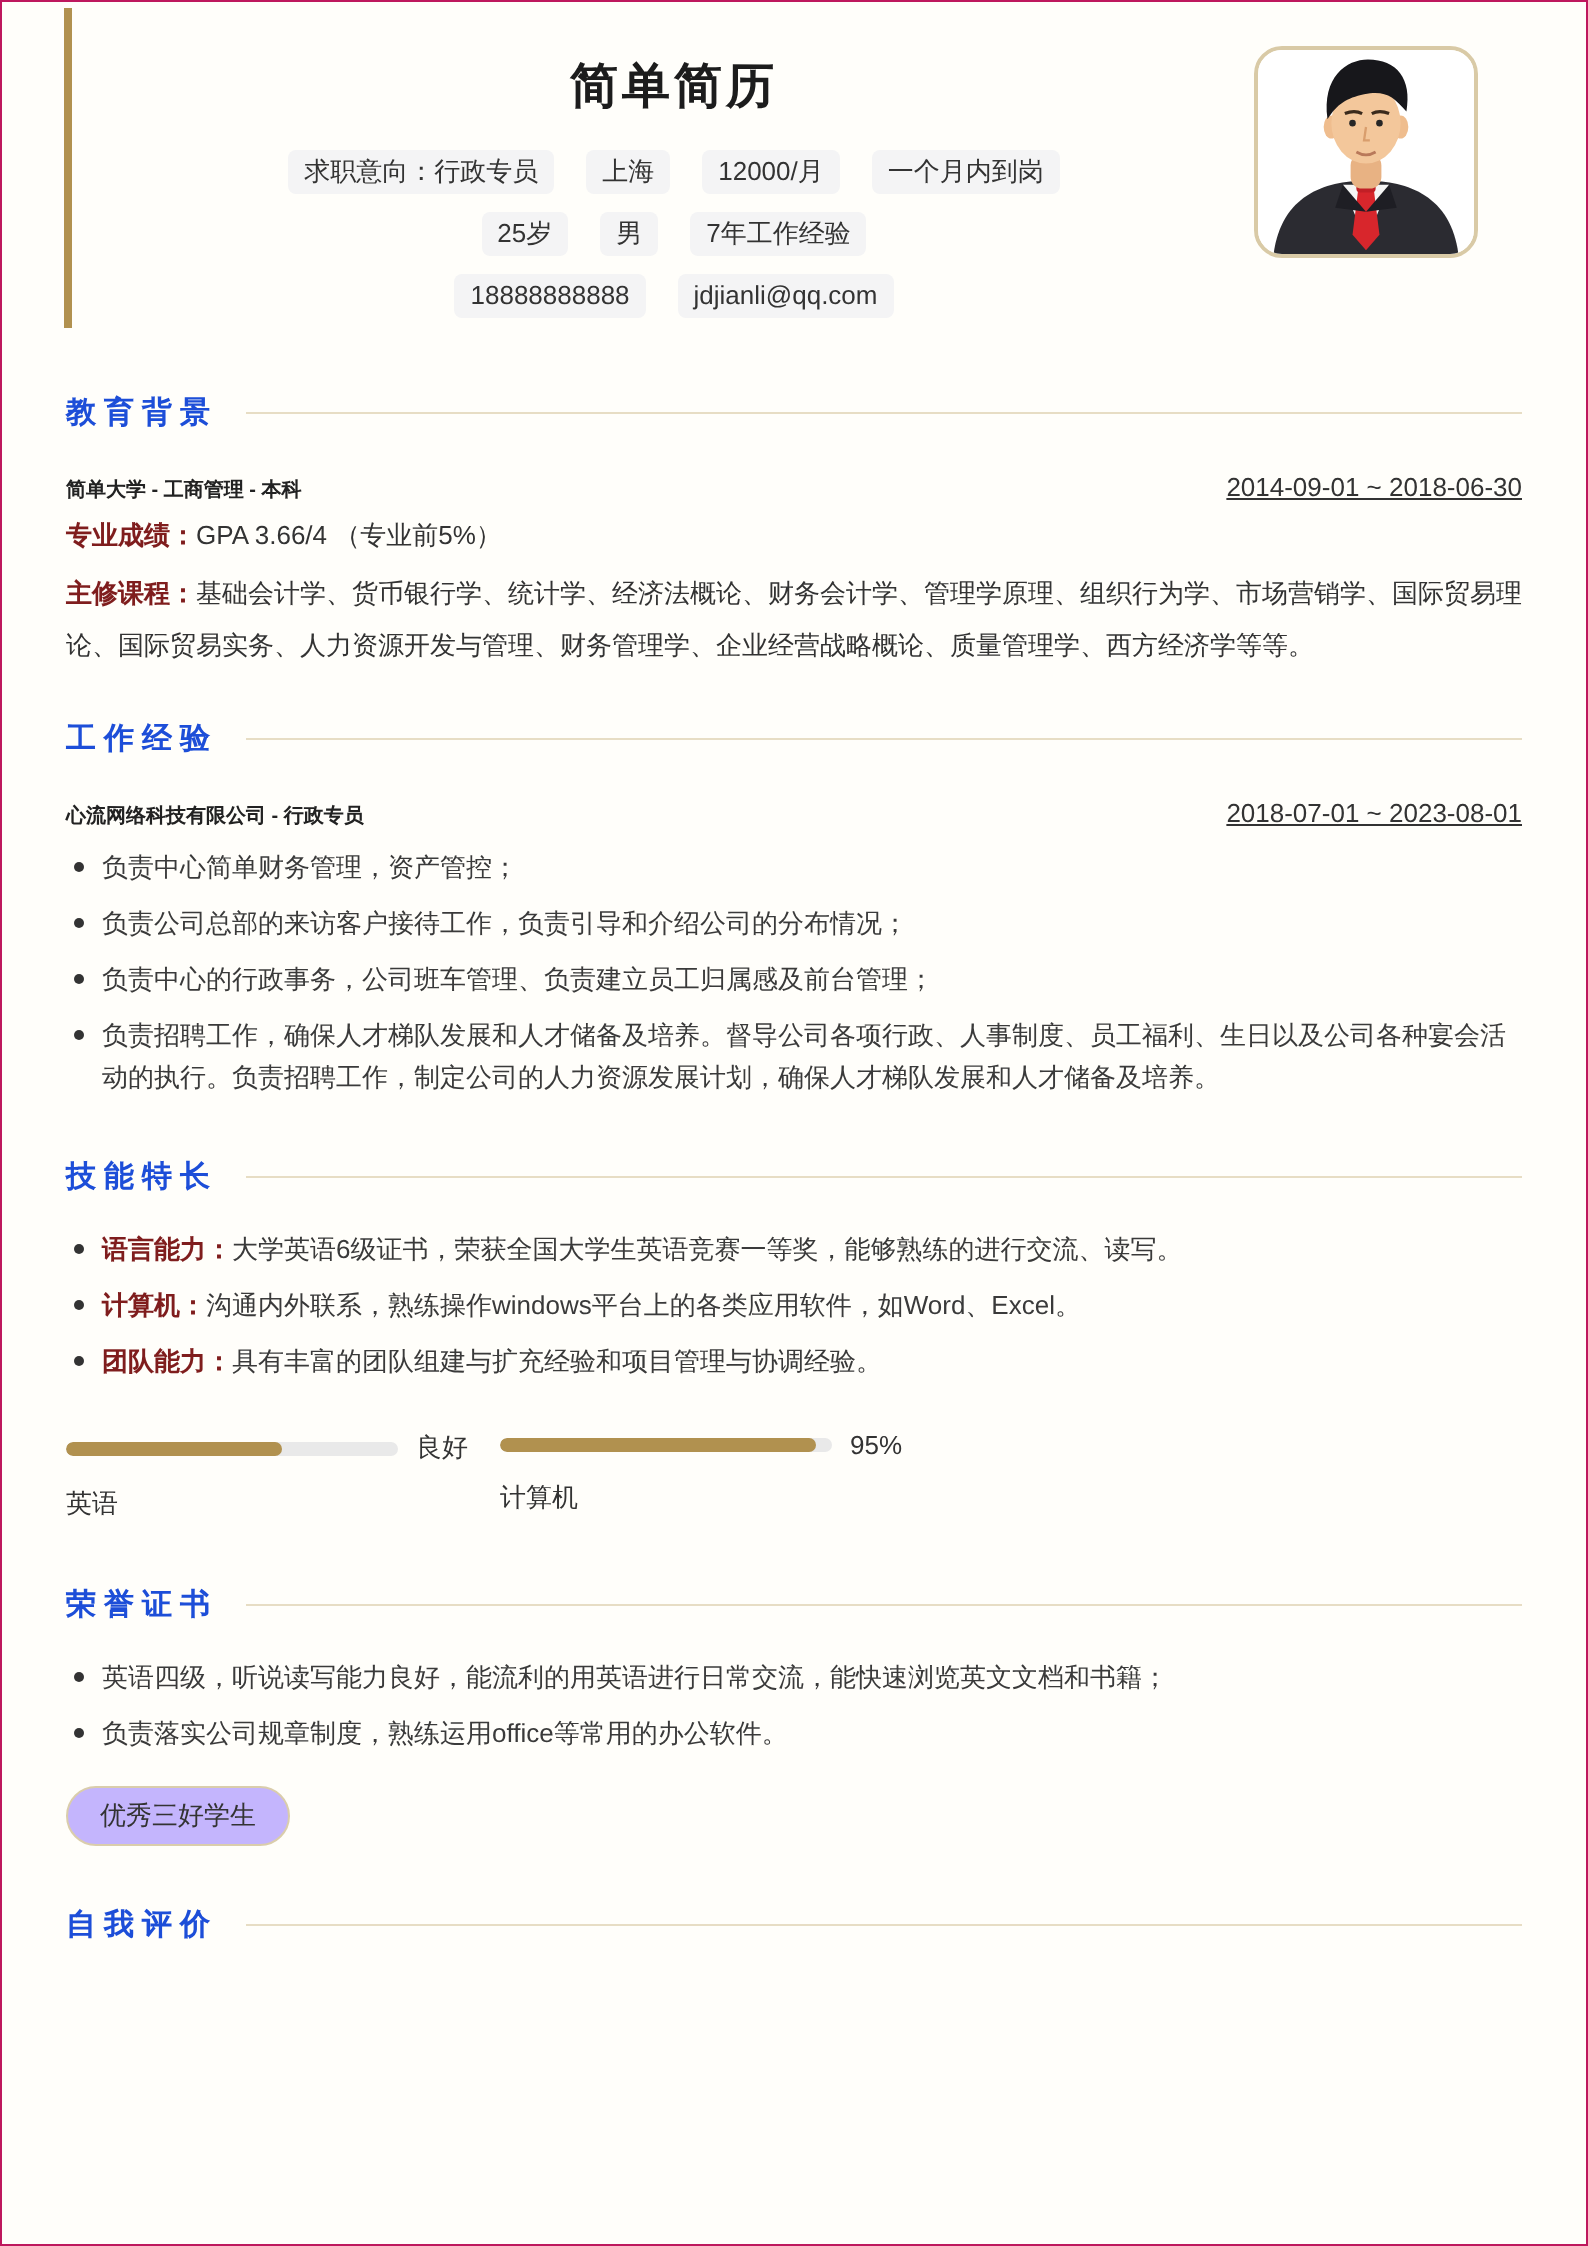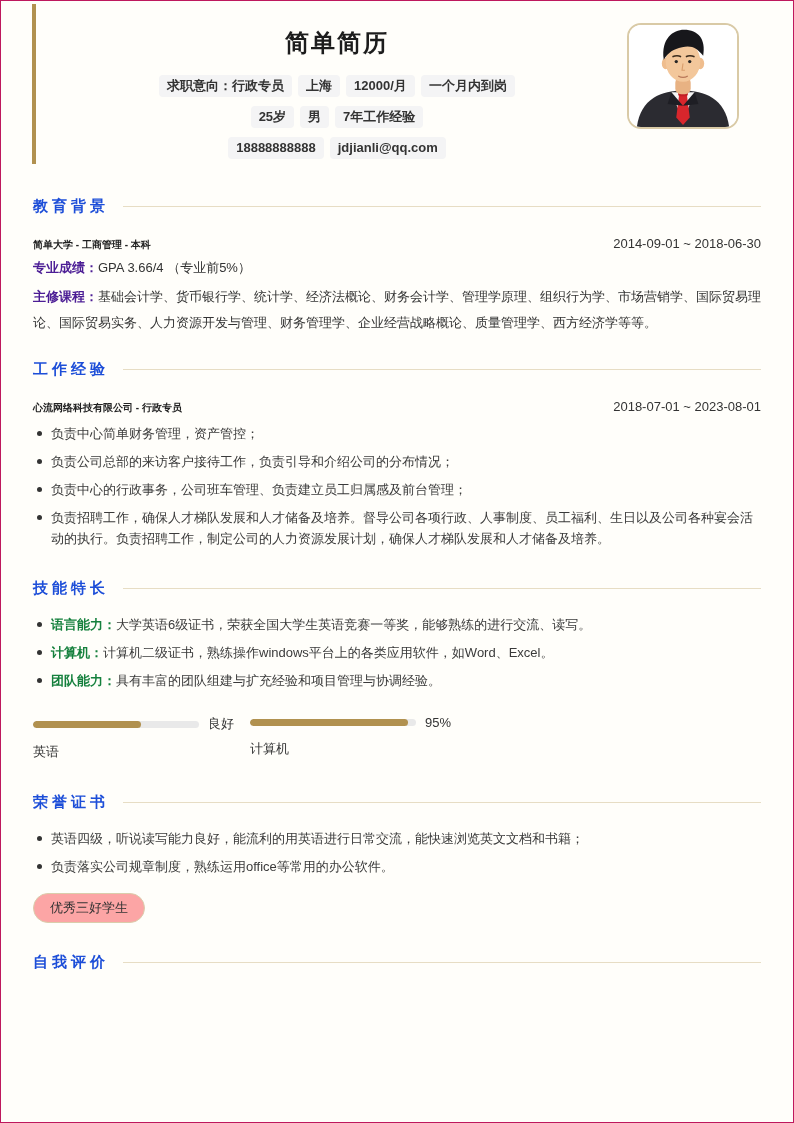--- a/index.html
+++ b/index.html
@@ -4,61 +4,61 @@
 <style>
   html,body{margin:0;padding:0;background:#ffffff;}
   body{font-family:"Liberation Sans","DejaVu Sans",sans-serif;color:#333;}
   .page{position:relative;width:794px;height:1123px;margin:0 auto;background:#fffefa;
         border:1px solid #be185d;box-sizing:border-box;overflow:hidden;}
   .accent-bar{position:absolute;left:31px;top:3px;width:4px;height:160px;background:#b1914f;}
 
   
   .header{padding-top:26px;width:612px;margin-left:30px;text-align:center;}
   .resume-title{font-size:24px;font-weight:bold;letter-spacing:2px;margin:0 0 16px;color:#1c1c1c;}
-  .tag-row{display:flex;justify-content:center;gap:6px;margin-bottom:9px;font-weight:bold;}
+  .tag-row{display:flex;justify-content:center;gap:16px;margin-bottom:9px;}
   .tag{background:#f4f4f5;color:#333;font-size:13px;line-height:16px;padding:3px 8px;border-radius:4px;white-space:nowrap;}
 
   .photo{position:absolute;top:22px;right:54px;width:112px;height:106px;border:2px solid #d9caa6;
          border-radius:14px;background:#ffffff;overflow:hidden;box-sizing:border-box;}
   .photo svg{display:block;width:100%;height:100%;}
 
   .content{padding:0 32px;}
 
   
   .section{margin-top:36px;}
   .section-head{display:flex;align-items:center;}
   .section-title{color:#1d4ed8;font-size:15px;font-weight:bold;letter-spacing:4px;white-space:nowrap;}
   .section-line{flex:1;height:1px;background:#e7ddc4;margin-left:14px;}
 
   
   .entry-head{display:flex;justify-content:space-between;align-items:baseline;margin-top:20px;}
   .entry-title{font-weight:bold;font-size:10px;color:#222;}
-  .entry-date{font-size:13px;color:#333;}
+  .entry-date{font-size:13px;color:#333;text-decoration:underline;}
 
   .kv{font-size:13px;line-height:26px;margin-top:3px;}
-  .kv b{color:#4c1d95;}
+  .kv b{color:#7f1d1d;}
 
   ul.bullets{list-style:none;margin:8px 0 0;padding:0;}
   li.bullet{position:relative;padding-left:18px;font-size:13px;line-height:21px;margin-top:7px;color:#3a3a3a;}
   li.bullet::before{content:"";position:absolute;left:4px;top:8px;width:5px;height:5px;border-radius:50%;background:#333;}
-  li.bullet b{color:#15803d;}
+  li.bullet b{color:#7f1d1d;}
 
   
   .bars{display:flex;margin-top:24px;}
   .bar-group{margin-right:16px;}
   .bar-group.g0{width:201px;}
   .bar-group.g1{width:230px;}
   .bar-row{display:flex;align-items:center;}
   .bar-track{width:166px;height:7px;border-radius:4px;background:#e9e9e9;overflow:hidden;flex:none;}
   .bar-fill{height:100%;border-radius:4px;background:#b1914f;}
   .bar-label{margin-left:9px;font-size:13px;white-space:nowrap;}
   .bar-name{margin-top:10px;font-size:13px;}
 
   .tag-pill{display:inline-block;margin-top:16px;border:1px solid #dacdab;border-radius:15px;
-            padding:5px 16px;font-size:13px;color:#333;background:#fca5a5;}
+            padding:5px 16px;font-size:13px;color:#333;background:#c4b5fd;}
 </style>
 </head>
 <body>
 
 <div class="page">
   <div class="accent-bar"></div>
 
   <div class="header">
     <h1 class="resume-title">简单简历</h1>
     <div class="tag-row">
@@ -152,21 +152,21 @@
       </div>
     </div>
 
     <div class="section" style="margin-top:30px;">
       <div class="section-head">
         <span class="section-title">技能特长</span>
         <span class="section-line"></span>
       </div>
       <ul class="bullets" style="margin-top:16px;">
         <li class="bullet"><b>语言能力：</b><span>大学英语6级证书，荣获全国大学生英语竞赛一等奖，能够熟练的进行交流、读写。</span></li>
-        <li class="bullet"><b>计算机：</b><span>计算机二级证书，熟练操作windows平台上的各类应用软件，如Word、Excel。</span></li>
+        <li class="bullet"><b>计算机：</b><span>沟通内外联系，熟练操作windows平台上的各类应用软件，如Word、Excel。</span></li>
         <li class="bullet"><b>团队能力：</b><span>具有丰富的团队组建与扩充经验和项目管理与协调经验。</span></li>
       </ul>
       <div class="bars">
         <div class="bar-group g0">
           <div class="bar-row">
             <div class="bar-track">
               <div class="bar-fill" style="width: 65%;"></div>
             </div>
             <span class="bar-label">良好</span>
           </div>

